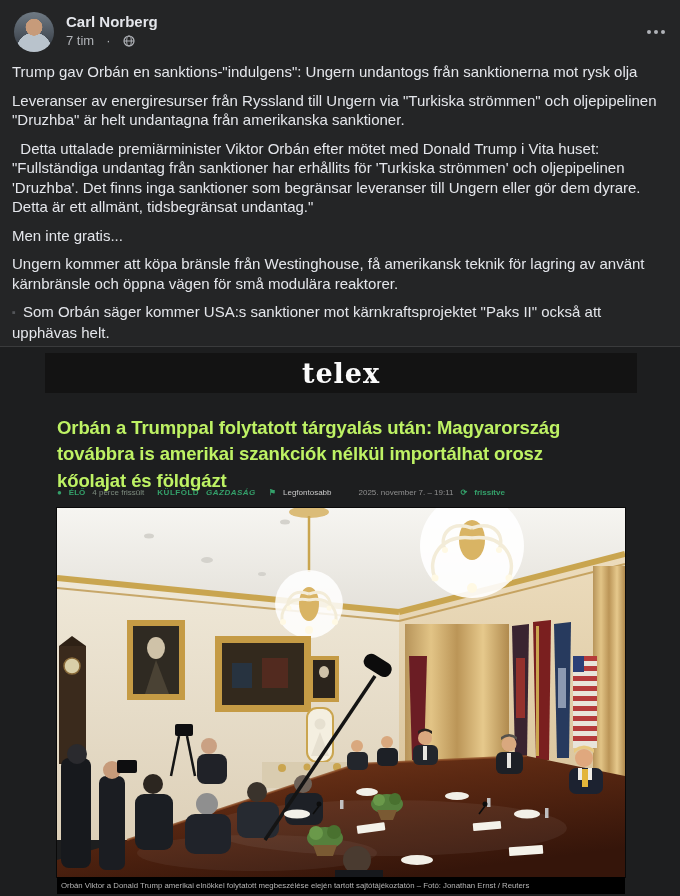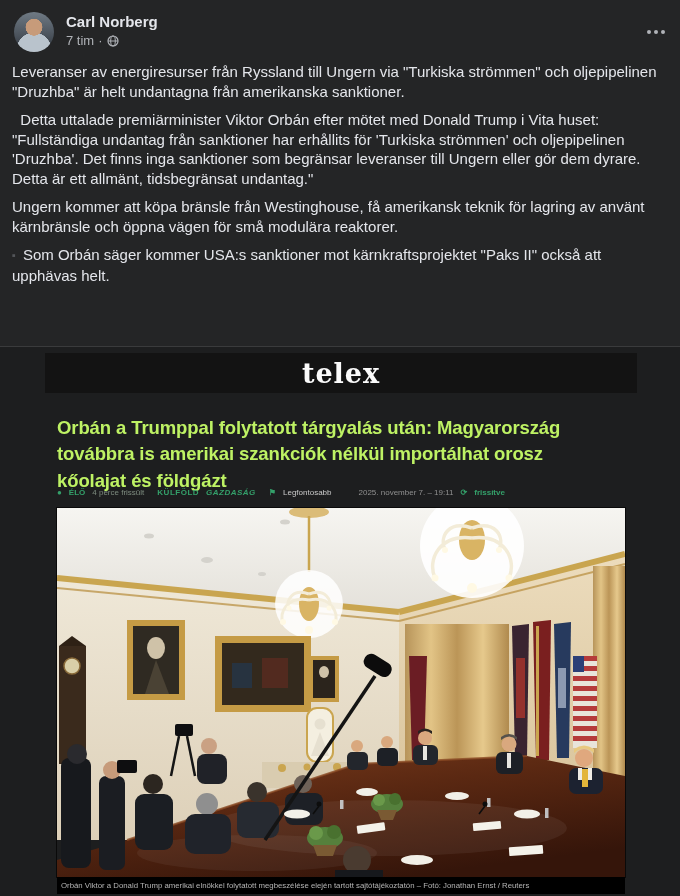--- a/index.html
+++ b/index.html
@@ -11,21 +11,21 @@
   .hdr{position:absolute;top:0;left:0;right:0;height:58px;}
   .avatar{
     position:absolute;top:12px;left:14px;width:40px;height:40px;border-radius:50%;
     background:
       radial-gradient(circle at 50% 38%, #c79b7a 0 26%, transparent 27%),
       radial-gradient(circle at 50% 95%, #b9c3cc 0 40%, transparent 41%),
       linear-gradient(180deg,#6f7a84 0%,#4a525b 60%,#2e333a 100%);
     cursor:pointer;
   }
   .hname{position:absolute;top:13px;left:66px;font-size:15px;font-weight:bold;color:#e4e6eb;cursor:pointer;}
-  .hsub{position:absolute;top:33px;left:66px;font-size:13px;color:#b0b3b8;display:flex;align-items:center;gap:4px;}
+  .hsub{position:absolute;top:33px;left:66px;font-size:13px;color:#b0b3b8;display:flex;align-items:center;gap:12px;}
   .hsub svg{display:block;}
   .menu{position:absolute;top:24px;right:18px;width:28px;height:16px;display:flex;gap:3px;align-items:center;justify-content:center;cursor:pointer;}
   .menu i{width:4px;height:4px;border-radius:50%;background:#b0b3b8;display:block;}
   
   .body{position:absolute;top:62px;left:12px;width:656px;}
   .body p{margin:0 0 9px 0;font-size:15px;line-height:19.5px;white-space:pre-wrap;color:#e4e6eb;}
   .bullet{color:#54565a;font-size:11px;margin-right:7px;vertical-align:1px;}
   
   .embed{position:absolute;top:346px;left:0;width:680px;height:550px;background:#1d1e1f;border-top:1px solid #3a3b3c;cursor:pointer;}
   .telexbar{position:absolute;top:6px;left:45px;width:592px;height:40px;background:#131313;display:flex;align-items:center;justify-content:center;}
@@ -61,22 +61,24 @@
       </span>
     </div>
     <div class="menu">
         <i></i>
         <i></i>
         <i></i>
       </div>
   </div>
 
   <div class="body">
+    <p><span>Trump gav Orbán en sanktions-"indulgens": Ungern undantogs från sanktionerna mot rysk olja</span></p>
     <p><span>Leveranser av energiresurser från Ryssland till Ungern via "Turkiska strömmen" och oljepipelinen "Druzhba" är helt undantagna från amerikanska sanktioner.</span></p>
     <p><span>  Detta uttalade premiärminister Viktor Orbán efter mötet med Donald Trump i Vita huset: "Fullständiga undantag från sanktioner har erhållits för 'Turkiska strömmen' och oljepipelinen 'Druzhba'. Det finns inga sanktioner som begränsar leveranser till Ungern eller gör dem dyrare. Detta är ett allmänt, tidsbegränsat undantag."</span></p>
+    <p><span>Men inte gratis...</span></p>
     <p><span>Ungern kommer att köpa bränsle från Westinghouse, få amerikansk teknik för lagring av använt kärnbränsle och öppna vägen för små modulära reaktorer.</span></p>
     <p><span class="bullet">▪</span><span>Som Orbán säger kommer USA:s sanktioner mot kärnkraftsprojektet "Paks II" också att upphävas helt.</span></p>
   </div>
 
   <div class="embed">
 
     <div class="telexbar">
       <span class="telexlogo">telex</span>
     </div>
 

